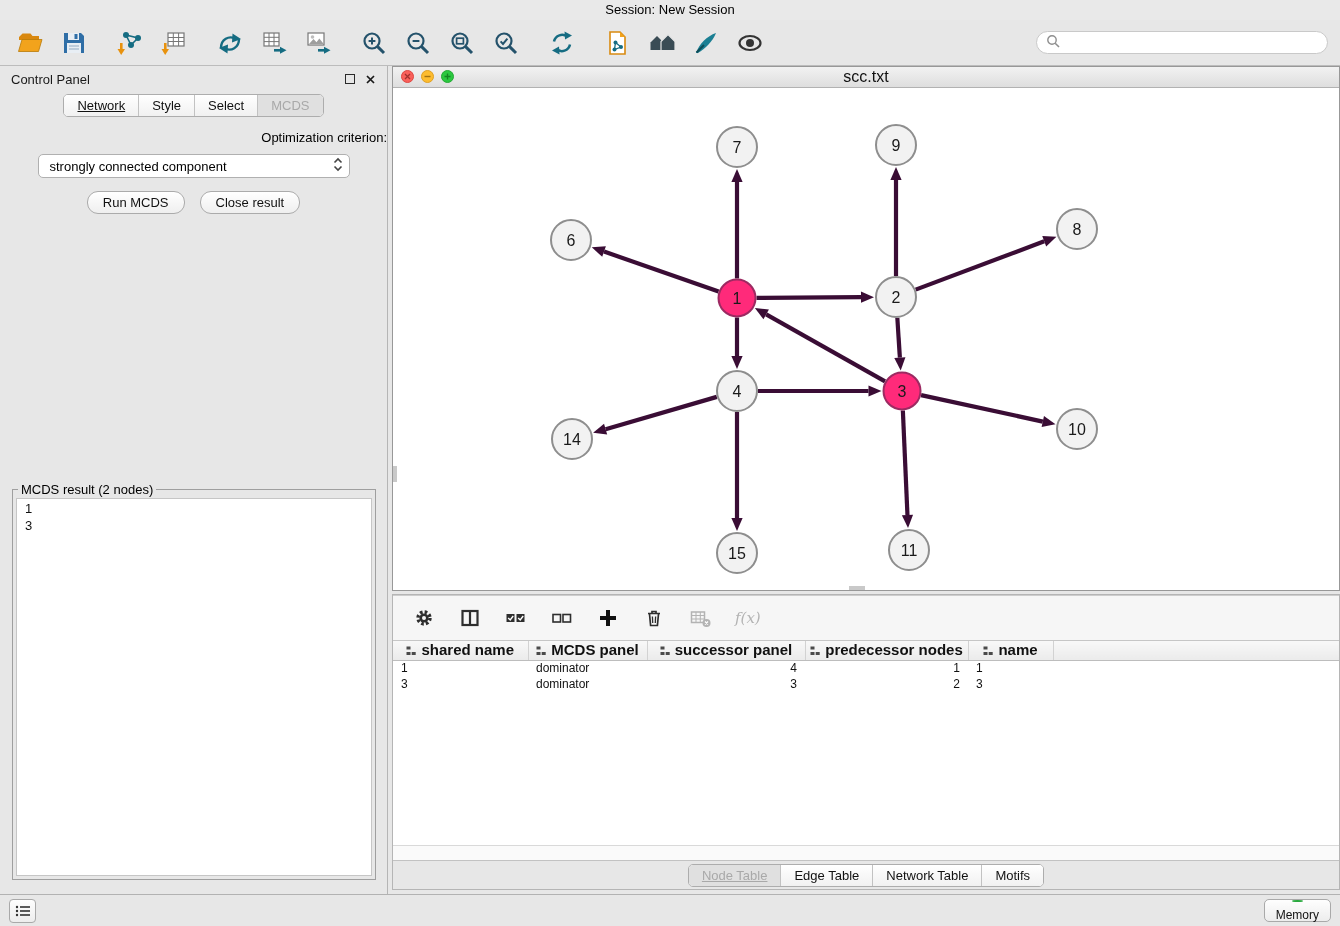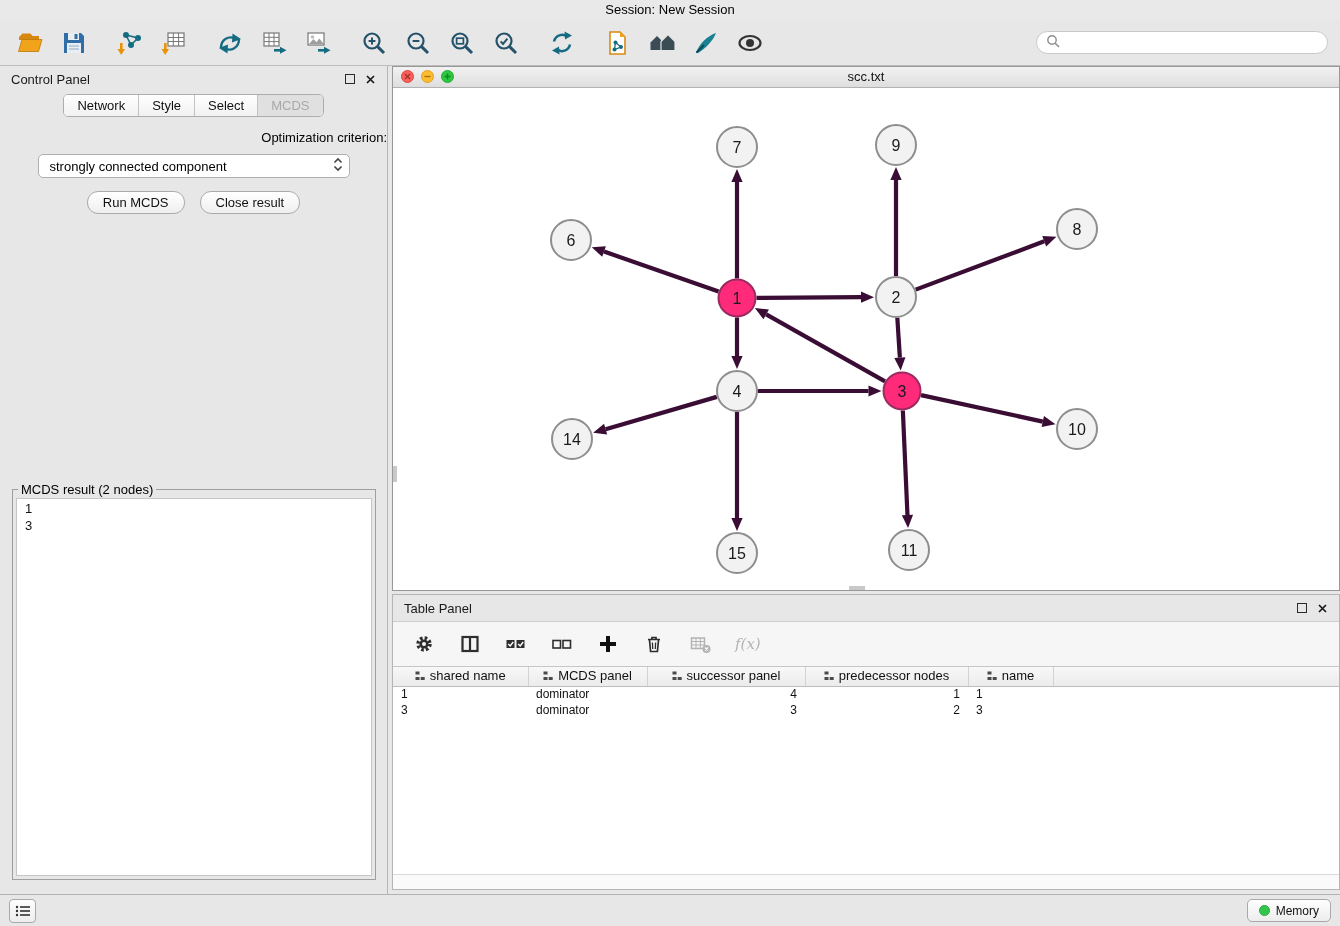--- a/index.html
+++ b/index.html
@@ -19,62 +19,62 @@
 
   .control-panel{width:388px;flex:0 0 auto;border-right:1px solid #b5b5b5;display:flex;flex-direction:column;background:#e7e7e7;}
   .panel-hd{height:26px;display:flex;align-items:center;padding:0 11px;font-size:13px;color:#1a1a1a;flex:0 0 auto;}
   .panel-hd .sp{flex:1;}
   .float-ic{width:10px;height:10px;border:1.5px solid #2a2a2a;margin-right:10px;flex:0 0 auto;}
   .close-ic{display:flex;align-items:center;}
 
   .cp-tabs{display:flex;justify-content:center;padding:2px 0 7px;flex:0 0 auto;}
   .seg-wrap{display:inline-flex;border:1px solid #adadad;border-radius:5px;overflow:hidden;background:#fff;}
   .seg{padding:3px 13px;font-size:13px;background:linear-gradient(#ffffff,#f1f1f1);color:#111;border-left:1px solid #c2c2c2;}
-  .seg:first-child{border-left:0;}
+  .seg:first-child{border-left:0;text-decoration:underline;}
   .seg-active{background:#e0e0e0;color:#a9a9a9;}
 
   .opt-label{text-align:right;font-size:13px;margin-top:6px;}
   .dropdown{margin:9px auto 0;width:312px;height:24px;background:#fff;border:1px solid #b0b0b0;border-radius:5px;display:flex;align-items:center;padding:0 4px 0 11px;font-size:13px;}
   .dropdown .sp{flex:1;}
   .btn-row{display:flex;justify-content:center;gap:15px;margin-top:13px;}
   .btn{height:23px;padding:0 15px;font-size:13px;font-family:inherit;background:linear-gradient(#ffffff,#efefef);border:1px solid #ababab;border-radius:11px;color:#111;}
 
   fieldset.result{margin:268px 11px 14px 12px;flex:1;border:1px solid #9f9f9f;padding:1px 3px 3px;display:flex;min-height:0;}
   fieldset.result legend{font-size:13px;padding:0 3px;margin-left:2px;}
   .result-list{flex:1;background:#fff;border:1px solid #c6c6c6;font-size:13px;line-height:17px;padding:1px 8px;color:#111;}
 
   .right-col{flex:1;display:flex;flex-direction:column;padding-left:4px;min-width:0;}
   .net-window{height:525px;flex:0 0 auto;border:1px solid #989898;background:#fff;display:flex;flex-direction:column;}
-  .net-titlebar{height:21px;flex:0 0 auto;background:linear-gradient(#f2f2f2,#dedede);border-bottom:1px solid #b2b2b2;position:relative;text-align:center;font-size:13px;line-height:20px;color:#111;}
+  .net-titlebar{height:21px;flex:0 0 auto;background:linear-gradient(#f2f2f2,#dedede);border-bottom:1px solid #b2b2b2;position:relative;text-align:center;font-size:16px;line-height:20px;color:#111;}
   .traffic{position:absolute;left:8px;top:3px;display:flex;gap:7px;}
   .tl{width:13px;height:13px;border-radius:50%;display:flex;align-items:center;justify-content:center;}
   .tl.red{background:#f9605a;border:1px solid #dd4742;}
   .tl.yel{background:#fdbc2f;border:1px solid #dfa023;}
   .tl.grn{background:#2bc840;border:1px solid #24a934;}
   .net-canvas{flex:1;position:relative;background:#fff;}
   .net-canvas svg.graph{position:absolute;left:0;top:0;}
   .nub-left{position:absolute;left:0;top:378px;width:4px;height:16px;background:#c9c9c9;}
   .nub-bottom{position:absolute;left:456px;bottom:0;width:16px;height:4px;background:#c9c9c9;}
 
   .table-panel{flex:1;margin-top:3px;margin-bottom:4px;border:1px solid #b5b5b5;background:#e7e7e7;display:flex;flex-direction:column;min-height:0;}
   .tp-toolbar{height:45px;flex:0 0 auto;display:flex;align-items:center;gap:24px;padding:0 20px;background:#f6f6f6;border-top:1px solid #cdcdcd;}
   .tp-tbtn{display:flex;align-items:center;justify-content:center;min-width:22px;height:26px;}
   .tp-table{flex:1;background:#fff;border-top:1px solid #c6c6c6;overflow:hidden;min-height:0;}
   table{border-collapse:collapse;table-layout:fixed;width:100%;}
-  th{height:19px;font-weight:normal;font-size:13px;color:#111;background:linear-gradient(#f8f8f8,#ebebeb);border-right:1px solid #d2d2d2;border-bottom:1px solid #bdbdbd;white-space:nowrap;overflow:hidden;}
+  th{height:19px;font-weight:bold;font-size:15px;color:#111;background:linear-gradient(#f8f8f8,#ebebeb);border-right:1px solid #d2d2d2;border-bottom:1px solid #bdbdbd;white-space:nowrap;overflow:hidden;}
   th.filler{border-right:0;}
   th .sort-ic{display:inline-block;vertical-align:-1px;margin-right:5px;}
   td{height:16px;font-size:12px;color:#111;padding:0 8px;white-space:nowrap;overflow:hidden;}
   .tp-scroll{height:15px;flex:0 0 auto;background:#fafafa;border-top:1px solid #d9d9d9;}
   .tp-tabs{height:29px;flex:0 0 auto;display:flex;align-items:center;justify-content:center;border-top:1px solid #c2c2c2;}
   .fx{font-family:"DejaVu Serif",serif;font-style:italic;font-size:15px;color:#b3b3b3;}
 
   .statusbar{height:32px;flex:0 0 auto;border-top:1px solid #b2b2b2;display:flex;align-items:center;padding:0 9px;background:#e7e7e7;}
   .sq-btn{width:27px;height:24px;border:1px solid #a9a9a9;border-radius:4px;background:linear-gradient(#fefefe,#ededed);display:flex;align-items:center;justify-content:center;}
-  .mem-btn{margin-left:auto;height:23px;border:1px solid #a9a9a9;border-radius:5px;background:linear-gradient(#fefefe,#ededed);display:flex;align-items:center;gap:6px;padding:0 11px;font-size:12px;color:#111;font-family:inherit;}
+  .mem-btn{margin-left:auto;height:23px;border:1px solid #a9a9a9;border-radius:5px;background:linear-gradient(#fefefe,#ededed);display:flex;align-items:center;gap:6px;padding:0 11px;font-size:12px;color:#111;font-family:inherit;flex-direction:column;}
   .mem-dot{width:11px;height:11px;border-radius:50%;background:#33c64c;border:1px solid #2aa83f;}
 </style>
 </head>
 <body>
 
 <div class="app">
 
   <div class="titlebar">
     <span>Session: New Session</span>
   </div>
@@ -373,30 +373,20 @@
                 <circle cx="516" cy="462" r="20" fill="#f2f2f2" stroke="#8e8e8e" stroke-width="2"></circle>
                 <text x="516" y="467.5" text-anchor="middle" font-size="16" font-family="Liberation Sans, sans-serif" fill="#1a1a1a">11</text>
               </g>
             </svg>
           <div class="nub-left"></div>
           <div class="nub-bottom"></div>
         </div>
       </div>
 
       <div class="table-panel">
-        <div class="panel-hd">
-          <span>Table Panel</span>
-          <span class="sp"></span>
-          <span class="float-ic"></span>
-          <span class="close-ic">
-              <svg width="11" height="11" viewBox="0 0 11 11">
-                <path d="M2 2 L9 9 M9 2 L2 9" stroke="#1a1a1a" stroke-width="1.7"></path>
-              </svg>
-            </span>
-        </div>
         <div class="tp-toolbar">
           <span class="tp-tbtn">
               <svg width="20" height="20" viewBox="0 0 20 20">
                 <circle cx="10" cy="10" r="6" fill="none" stroke="#2e2e2e" stroke-width="3.4" stroke-dasharray="2.6 2.1"></circle>
                 <circle cx="10" cy="10" r="4.6" fill="#2e2e2e"></circle>
                 <circle cx="10" cy="10" r="2" fill="#f6f6f6"></circle>
               </svg>
             </span>
           <span class="tp-tbtn">
               <svg width="20" height="20" viewBox="0 0 20 20">
@@ -491,20 +481,28 @@
                   <td style="text-align: left;">dominator</td>
                   <td style="text-align: right;">3</td>
                   <td style="text-align: right;">2</td>
                   <td style="text-align: left;">3</td>
                   <td></td>
                 </tr>
               </tbody>
           </table>
         </div>
         <div class="tp-scroll"></div>
+        <div class="tp-tabs">
+          <div class="seg-wrap" id="tp-tabs">
+              <div class="seg seg-active">Node Table</div>
+              <div class="seg">Edge Table</div>
+              <div class="seg">Network Table</div>
+              <div class="seg">Motifs</div>
+            </div>
+        </div>
       </div>
     </div>
   </div>
 
   <div class="statusbar">
     <div class="sq-btn">
       <svg width="16" height="14" viewBox="0 0 16 14">
           <circle cx="2" cy="3" r="1.2" fill="#333"></circle>
           <line x1="5" y1="3" x2="15" y2="3" stroke="#333" stroke-width="1.6"></line>
           <circle cx="2" cy="7" r="1.2" fill="#333"></circle>

